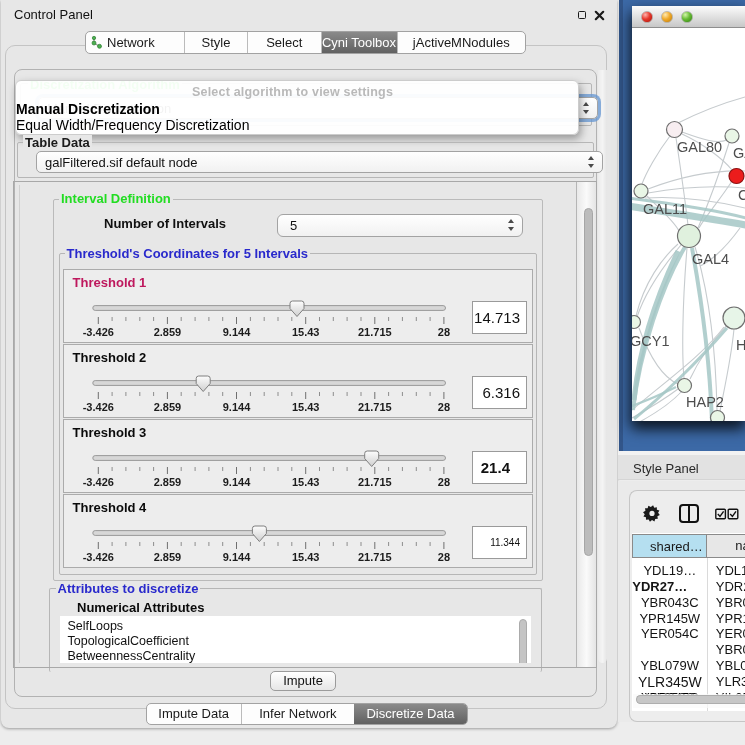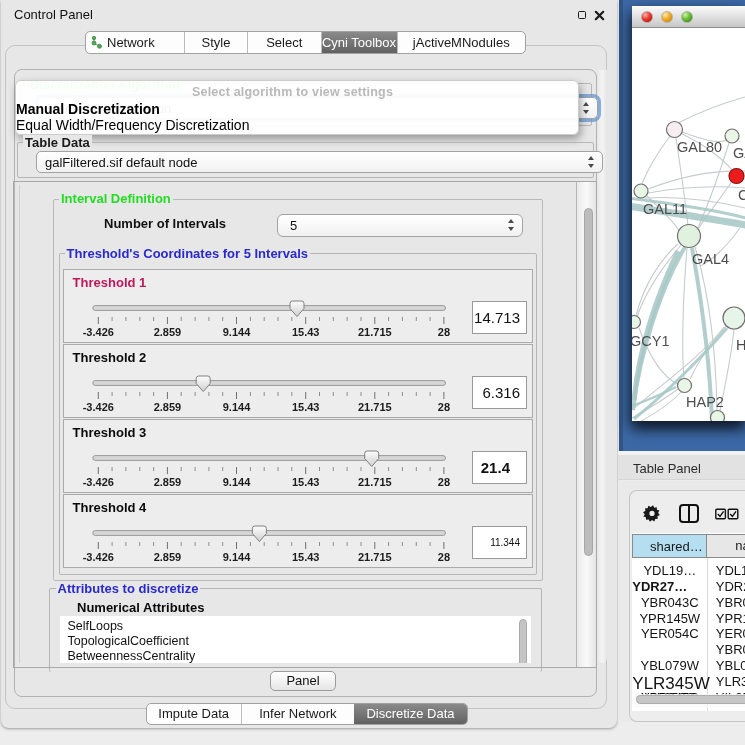--- a/index.html
+++ b/index.html
@@ -141,21 +141,21 @@
     <div class="abs" style="left:408.4px;top:31px;width:55px;height:33px;background:#ffffff;border:1px solid #9a9a9a;font-size:10px;color:#111;text-align:right;line-height:31px;padding-right:6px;">11.344</div>
   </div>
 <div class="fieldset" style="left:49.3px;top:588px;width:493px;height:84px;border-bottom:none;"></div>
 <div class="ftitle" style="left:55.6px;top:581px;color:#2929cc;background:#e7e7e7;">Attributes to discretize</div>
 <div class="abs bold" style="left:59px;top:600px;font-size:13px;color:#0a0a0a;padding-left:18px;">Numerical Attributes</div>
 <div class="abs" style="left:59.5px;top:616px;width:471.5px;height:47px;background:#ffffff;overflow:hidden;">
     <div style="position:absolute;left:8px;top:2.5px;font-size:12.5px;color:#111;line-height:15.2px;">SelfLoops<br>TopologicalCoefficient<br>BetweennessCentrality</div>
     <div style="position:absolute;left:459px;top:3px;width:8.5px;height:60px;background:#c4c4c4;border:1px solid #ababab;border-radius:4.5px;"></div>
   </div>
 <div class="abs" style="left:13px;top:666.5px;width:584px;height:1px;background:#a8a8a8;"></div>
-<div class="abs" style="left:270px;top:671px;width:66px;height:20px;background:linear-gradient(#ffffff,#e6e6e6);border:1px solid #9b9b9b;border-radius:5px;font-size:13px;color:#111;text-align:center;line-height:18px;">Panel</div>
+<div class="abs" style="left:270px;top:671px;width:66px;height:20px;background:linear-gradient(#ffffff,#e6e6e6);border:1px solid #9b9b9b;border-radius:5px;font-size:13px;color:#111;text-align:center;line-height:18px;">Impute</div>
 <div class="abs" style="left:85px;top:31px;width:441px;height:22.5px;background:#fdfdfd;border:1px solid #a2a2a2;border-radius:5px;overflow:hidden;display:flex;font-size:13px;color:#1a1a1a;">
 <div style="flex:0 0 99px;display:flex;align-items:center;justify-content:flex-start;padding-left:5px;border-right:1px solid #bbbbbb;"><svg width="12" height="14" viewBox="0 0 12 14" style="margin-right:4px;">
         <path d="M3,3 L3,8 M3,8 L8,11" stroke="#9a9a9a" stroke-width="1.2" fill="none"></path>
         <circle cx="3" cy="3" r="1.7" fill="#4caf50" stroke="#2e7d32" stroke-width="0.7"></circle>
         <circle cx="3" cy="8" r="2" fill="#4caf50" stroke="#2e7d32" stroke-width="0.7"></circle>
         <circle cx="8.5" cy="11.3" r="2" fill="#4caf50" stroke="#2e7d32" stroke-width="0.7"></circle>
       </svg>Network</div>
 <div style="flex:0 0 63px;display:flex;align-items:center;justify-content:center;border-right:1px solid #bbbbbb;">Style</div>
 <div style="flex:0 0 73.5px;display:flex;align-items:center;justify-content:center;border-right:1px solid #bbbbbb;">Select</div>
 <div style="flex:0 0 75px;display:flex;align-items:center;justify-content:center;background:linear-gradient(#8a8a8a,#616161);color:#ffffff;">Cyni Toolbox</div>
@@ -236,21 +236,21 @@
         <text x="106.0" y="172.0" font-size="14.5" fill="#4d4d4d" font-family="Liberation Sans, sans-serif">C</text>
         <text x="11.0" y="186.0" font-size="14.5" fill="#4d4d4d" font-family="Liberation Sans, sans-serif">GAL11</text>
         <text x="60.0" y="236.0" font-size="14.5" fill="#4d4d4d" font-family="Liberation Sans, sans-serif">GAL4</text>
         <text x="-2.0" y="318.0" font-size="14.5" fill="#4d4d4d" font-family="Liberation Sans, sans-serif">GCY1</text>
         <text x="104.0" y="322.0" font-size="14.5" fill="#4d4d4d" font-family="Liberation Sans, sans-serif">H</text>
         <text x="54.0" y="379.0" font-size="14.5" fill="#4d4d4d" font-family="Liberation Sans, sans-serif">HAP2</text>
       </svg></div>
   </div>
 <div class="abs" style="left:618px;top:451px;width:127px;height:3.5px;background:#f2f2f2;"></div>
 <div class="abs" style="left:618px;top:454.5px;width:127px;height:25.5px;background:#e2e2e2;border-bottom:1px solid #d5d5d5;"></div>
-<div class="abs" style="left:633px;top:461px;font-size:13px;color:#2a2a2a;">Table Panel</div>
+<div class="abs" style="left:633px;top:461px;font-size:13px;color:#2a2a2a;">Style Panel</div>
 <div class="abs" style="left:618px;top:481px;width:127px;height:241px;background:#eaeaea;"></div>
 <div class="abs" style="left:629px;top:489.5px;width:116px;height:232.5px;background:#ededed;border:1px solid #c6c6c6;border-radius:8px 0 0 8px;border-right:none;"></div>
 <svg class="abs" style="left:643px;top:504px;" width="18" height="18" viewBox="0 0 18 18">
     <path d="M9,1.2 L10.5,3.4 L13,2.6 L13.4,5.2 L16,5.6 L15,8 L17,9.8 L14.8,11.4 L15.6,14 L13,14.4 L12.6,17 L10,16 L8.2,18 L6.6,15.8 L4,16.6 L3.6,14 L1,13.6 L2,11.2 L0,9.4 L2.2,7.8 L1.4,5.2 L4,4.8 L4.4,2.2 L7,3.2 Z" fill="#1a1a1a" transform="rotate(8 9 9)"></path>
     <circle cx="9" cy="9.4" r="2.6" fill="#ededed"></circle>
   </svg>
 <div class="abs" style="left:679px;top:504px;width:20px;height:19px;border:2.4px solid #111;border-radius:4px;"></div>
 <div class="abs" style="left:688px;top:506px;width:2.4px;height:15px;background:#111;"></div>
 <svg class="abs" style="left:715px;top:508px;" width="24" height="12" viewBox="0 0 24 12">
     <rect x="0.8" y="1.2" width="9.6" height="9.6" rx="1" fill="none" stroke="#111" stroke-width="1.4"></rect>
@@ -271,19 +271,19 @@
     <div style="position:absolute;left:0;top:61.8px;width:75px;font-size:13px;color:#141414;text-align:center;">YBR043C</div>
     <div style="position:absolute;left:83.5px;top:61.8px;font-size:13px;color:#141414;">YBR04</div>
     <div style="position:absolute;left:0;top:77.6px;width:75px;font-size:13px;color:#141414;text-align:center;">YPR145W</div>
     <div style="position:absolute;left:83.5px;top:77.6px;font-size:13px;color:#141414;">YPR14</div>
     <div style="position:absolute;left:0;top:93.4px;width:75px;font-size:13px;color:#141414;text-align:center;">YER054C</div>
     <div style="position:absolute;left:83.5px;top:93.4px;font-size:13px;color:#141414;">YER05</div>
     <div style="position:absolute;left:0;top:109.2px;width:75px;font-size:13px;color:#000000;text-align:center;margin-top:48px;">YBR045C</div>
     <div style="position:absolute;left:83.5px;top:109.2px;font-size:13px;color:#141414;">YBR04</div>
     <div style="position:absolute;left:0;top:125.0px;width:75px;font-size:13px;color:#141414;text-align:center;">YBL079W</div>
     <div style="position:absolute;left:83.5px;top:125.0px;font-size:13px;color:#141414;">YBL07</div>
-    <div style="position:absolute;left:0;top:140.8px;width:75px;font-size:17px;color:#141414;text-align:center;">YLR345W</div>
+    <div style="position:absolute;left:0;top:140.8px;width:75px;font-size:14px;color:#141414;text-align:center;">YLR345W</div>
     <div style="position:absolute;left:83.5px;top:140.8px;font-size:13px;color:#141414;">YLR34</div>
     <div style="position:absolute;left:0;top:156.6px;width:75px;font-size:13px;color:#141414;text-align:center;">YIL052C</div>
     <div style="position:absolute;left:83.5px;top:156.6px;font-size:13px;color:#141414;">YIL05</div>
   </div>
 <div class="abs" style="left:633.3px;top:694.2px;width:111.7px;height:13.5px;background:rgba(250,250,250,0.75);"></div>
 <div class="abs" style="left:635.6px;top:695.3px;width:110px;height:9px;background:#c6c6c6;border:1px solid #adadad;border-radius:4.5px 0 0 4.5px;border-right:none;"></div>
 
 </body></html>

